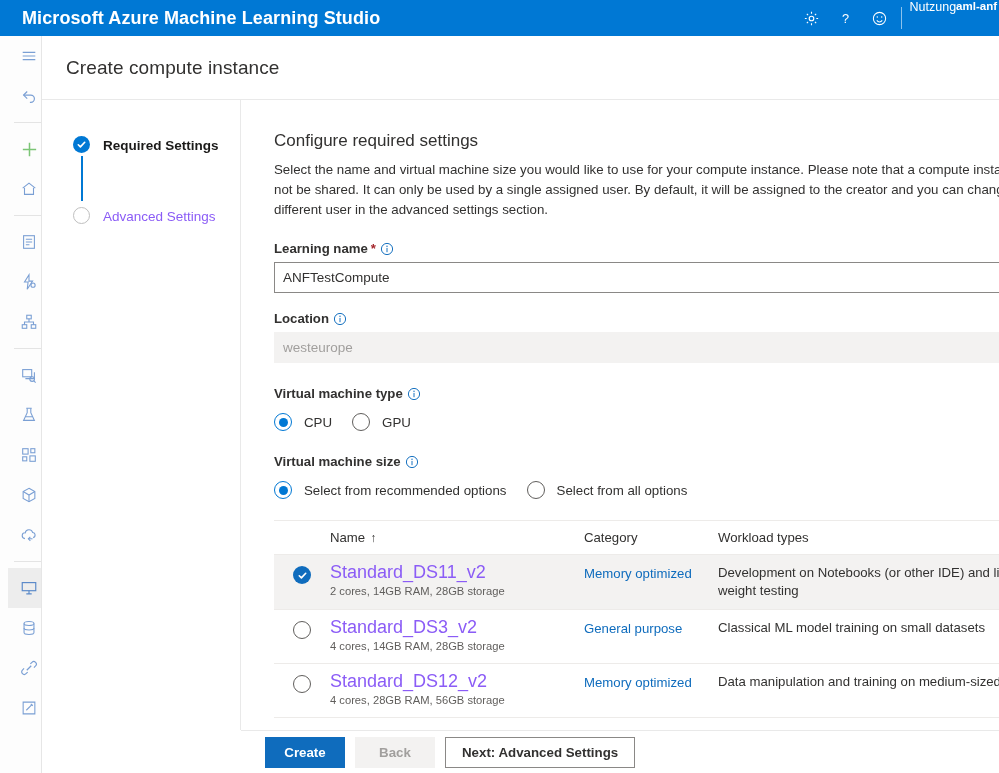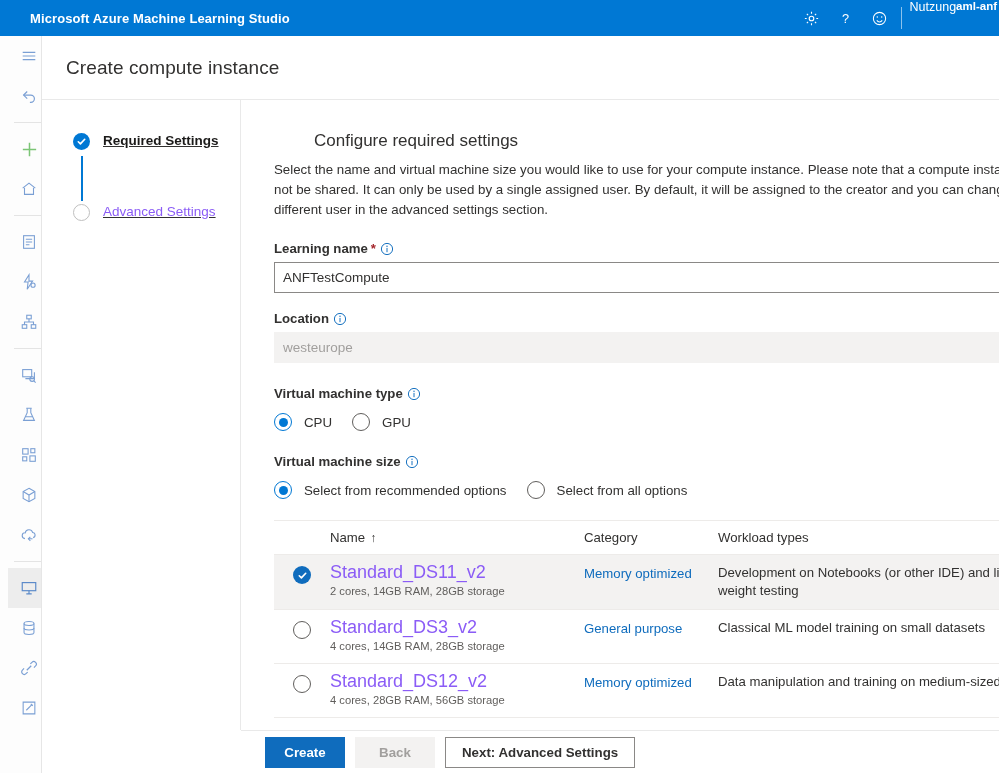--- a/index.html
+++ b/index.html
@@ -13,22 +13,22 @@
   .app { position: relative; width: 999px; height: 773px; overflow: hidden; }
 
   
   .topbar {
     position: absolute; top: 0; left: 0;
     width: 999px; height: 36px;
     background: #0078d4;
     display: flex; align-items: center;
   }
   .brand {
-    color: #ffffff; font-size: 13px; font-weight: 600;
-    padding-left: 30px; letter-spacing: .1px; white-space: nowrap;
+    color: #ffffff; font-size: 18px; font-weight: 600;
+    padding-left: 22px; letter-spacing: .1px; white-space: nowrap;
   }
   .topbar-right {
     margin-left: auto; display: flex; align-items: center; height: 36px;
   }
   .tb-icon {
     width: 34px; height: 36px;
     display: flex; align-items: center; justify-content: center;
     color: #ffffff;
   }
   .tb-icon svg { display: block; }
@@ -79,21 +79,21 @@
   }
 
   
   .wizard {
     position: absolute; top: 100px; left: 42px;
     width: 199px; height: 630px;
     background: #ffffff;
     border-right: 1px solid #e9e9e9;
     padding-top: 33px;
   }
-  .wz-step { display: flex; align-items: flex-start; padding-left: 31px; height: 20px; text-decoration: underline; }
+  .wz-step { display: flex; align-items: flex-end; padding-left: 31px; height: 20px; }
   .wz-bullet {
     width: 17px; height: 17px; border-radius: 50%;
     flex: 0 0 17px; display: flex; align-items: center; justify-content: center;
   }
   .wz-bullet.done { background: #0078d4; }
   .wz-bullet.done svg { display: block; }
   .wz-bullet.todo { border: 1.4px solid #bfbfbf; background: #ffffff; }
   .wz-label { font-size: 13.5px; margin-left: 13px; white-space: nowrap; }
   .wz-label.current { font-weight: 700; color: #1b1a19; }
   .wz-label.next { font-weight: 400; color: #8b5cf6; }
@@ -105,21 +105,21 @@
   
   .content {
     position: absolute; top: 100px; left: 241px;
     width: 758px; height: 630px;
     background: #ffffff;
     overflow: hidden;
     padding: 31px 0 0 33px;
   }
   .sect-title {
     font-size: 17px; font-weight: 400; color: #323130;
-    margin-bottom: 9px; white-space: nowrap; margin-left: 40px;
+    margin-bottom: 9px; white-space: nowrap;
   }
   .sect-desc {
     font-size: 13.3px; line-height: 20px; color: #323130;
     width: 790px; white-space: normal;
   }
 
   .field-label {
     font-size: 13.2px; font-weight: 600; color: #323130;
     display: flex; align-items: center; gap: 4px;
     margin-bottom: 6px;

